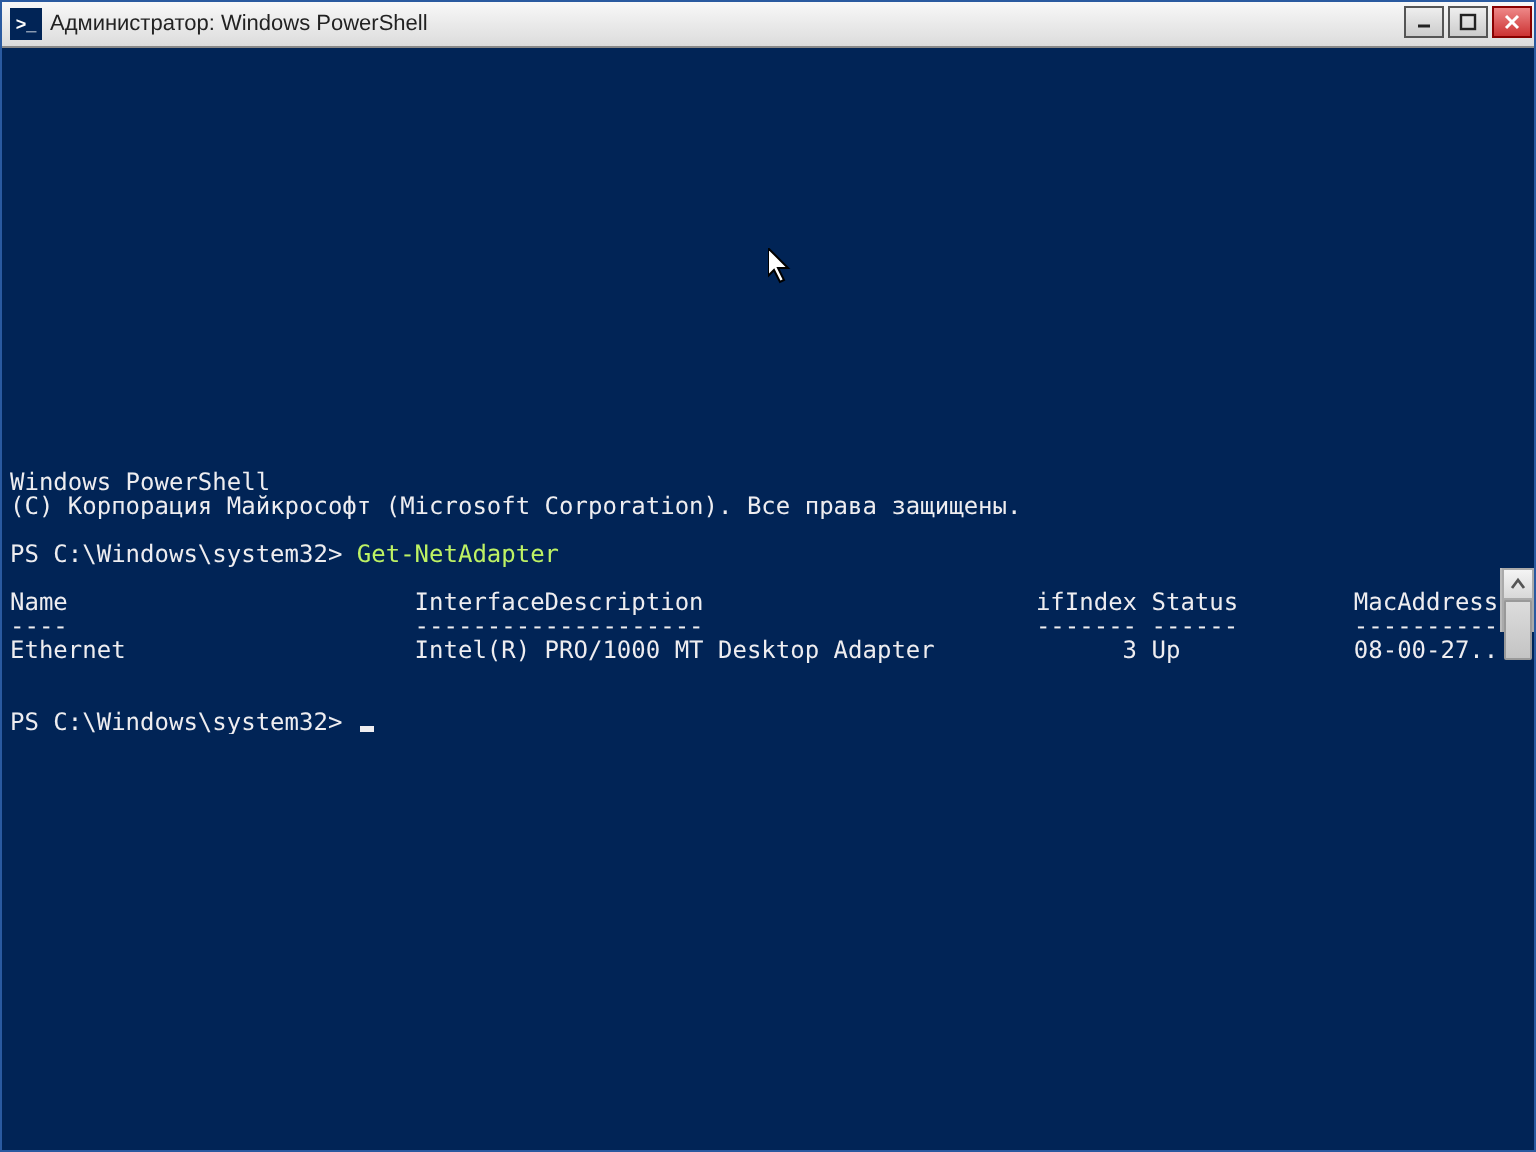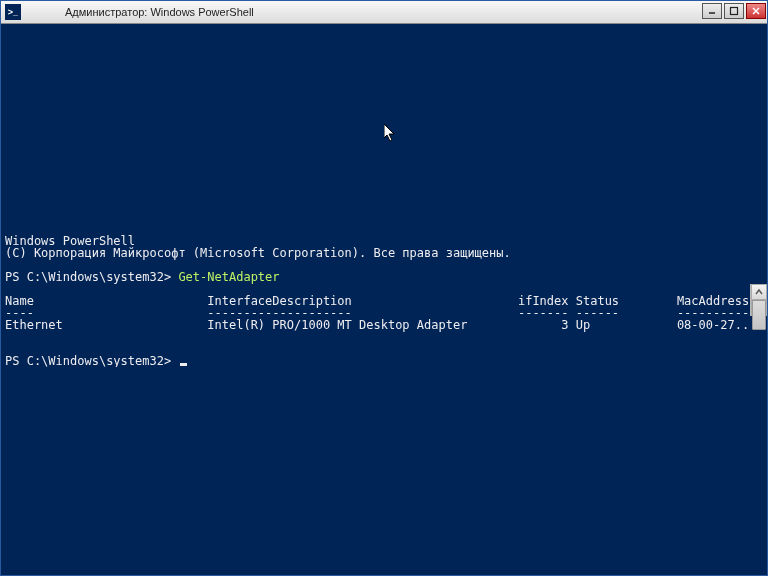--- a/index.html
+++ b/index.html
@@ -40,21 +40,20 @@
     align-items: center;
     justify-content: center;
     color: #fff;
     font-size: 9px;
     font-weight: bold;
   }
   .titlebar .title {
     flex: 1;
     white-space: nowrap;
     overflow: hidden;
-    margin-left: 40px;
   }
   .win-controls {
     display: flex;
     height: 100%;
   }
   .win-btn {
     width: 20px;
     height: 16px;
     margin: 2px 1px;
     border: 1px solid #555;

